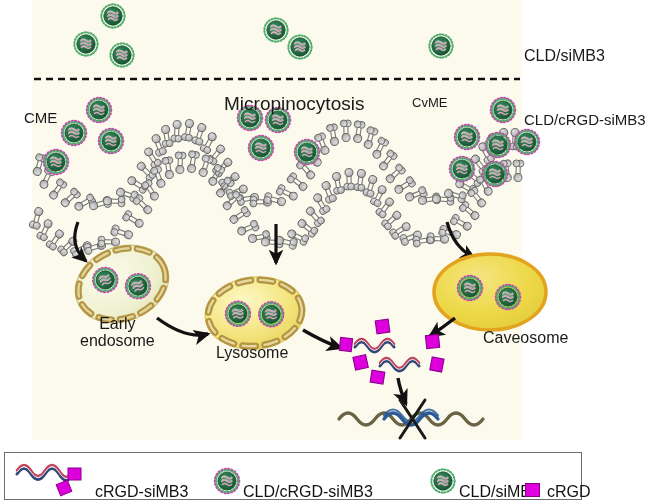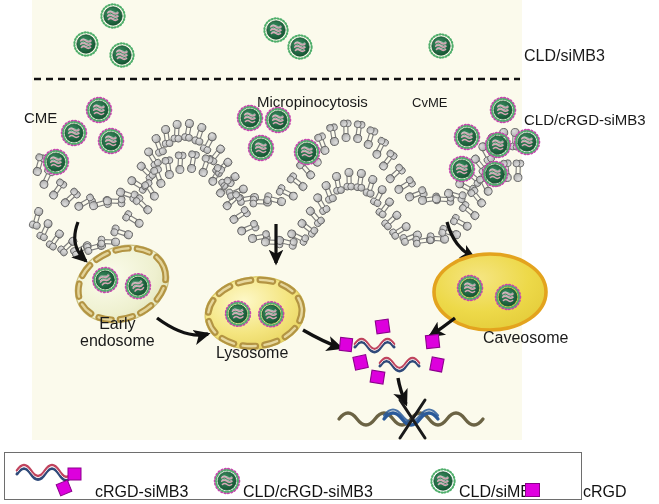--- a/index.html
+++ b/index.html
@@ -35,21 +35,21 @@
   }
   .lbl {
     position: absolute;
     color: #1a1a1a;
     font-family: "Liberation Sans", sans-serif;
     white-space: nowrap;
     line-height: 1.05;
   }
   .lbl-cld-simb3      { left: 524px; top: 48px;  font-size: 16px; }
   .lbl-cme            { left: 24px;  top: 110px; font-size: 15px; text-align: center; }
-  .lbl-micro          { left: 224px; top: 94px;  font-size: 15px; margin-left: 33px; }
+  .lbl-micro          { left: 224px; top: 94px;  font-size: 19px; }
   .lbl-cvme           { left: 412px; top: 96px;  font-size: 13px; }
   .lbl-cld-crgd       { left: 524px; top: 112px; font-size: 15px; }
   .lbl-endosome       { left: 80px;  top: 316px; font-size: 16px; text-align: center; }
   .lbl-lysosome       { left: 216px; top: 345px; font-size: 16px; }
   .lbl-caveosome      { left: 483px; top: 330px; font-size: 16px; }
 
   #legend-box {
     position: absolute;
     left: 4px;
     top: 452px;
@@ -72,21 +72,21 @@
     white-space: nowrap;
     font-family: "Liberation Sans", sans-serif;
   }
   .legend-gfx {
     position: relative;
     flex: 0 0 auto;
   }
   #lg-item-0 { left: 8px; }
   #lg-item-1 { left: 206px; }
   #lg-item-2 { left: 422px; }
-  #lg-item-3 { left: 520px; gap: 36px; }
+  #lg-item-3 { left: 520px; }
   .sq-crgd {
     width: 13px;
     height: 12px;
     background: #e000e0;
     border: 1px solid #8a008a;
     display: inline-block;
   }
 </style>
 </head>
 <body>

